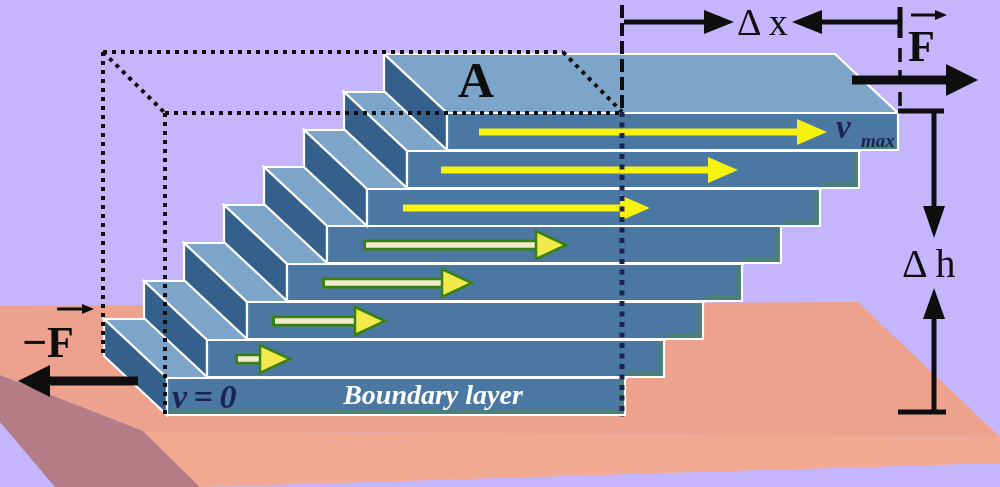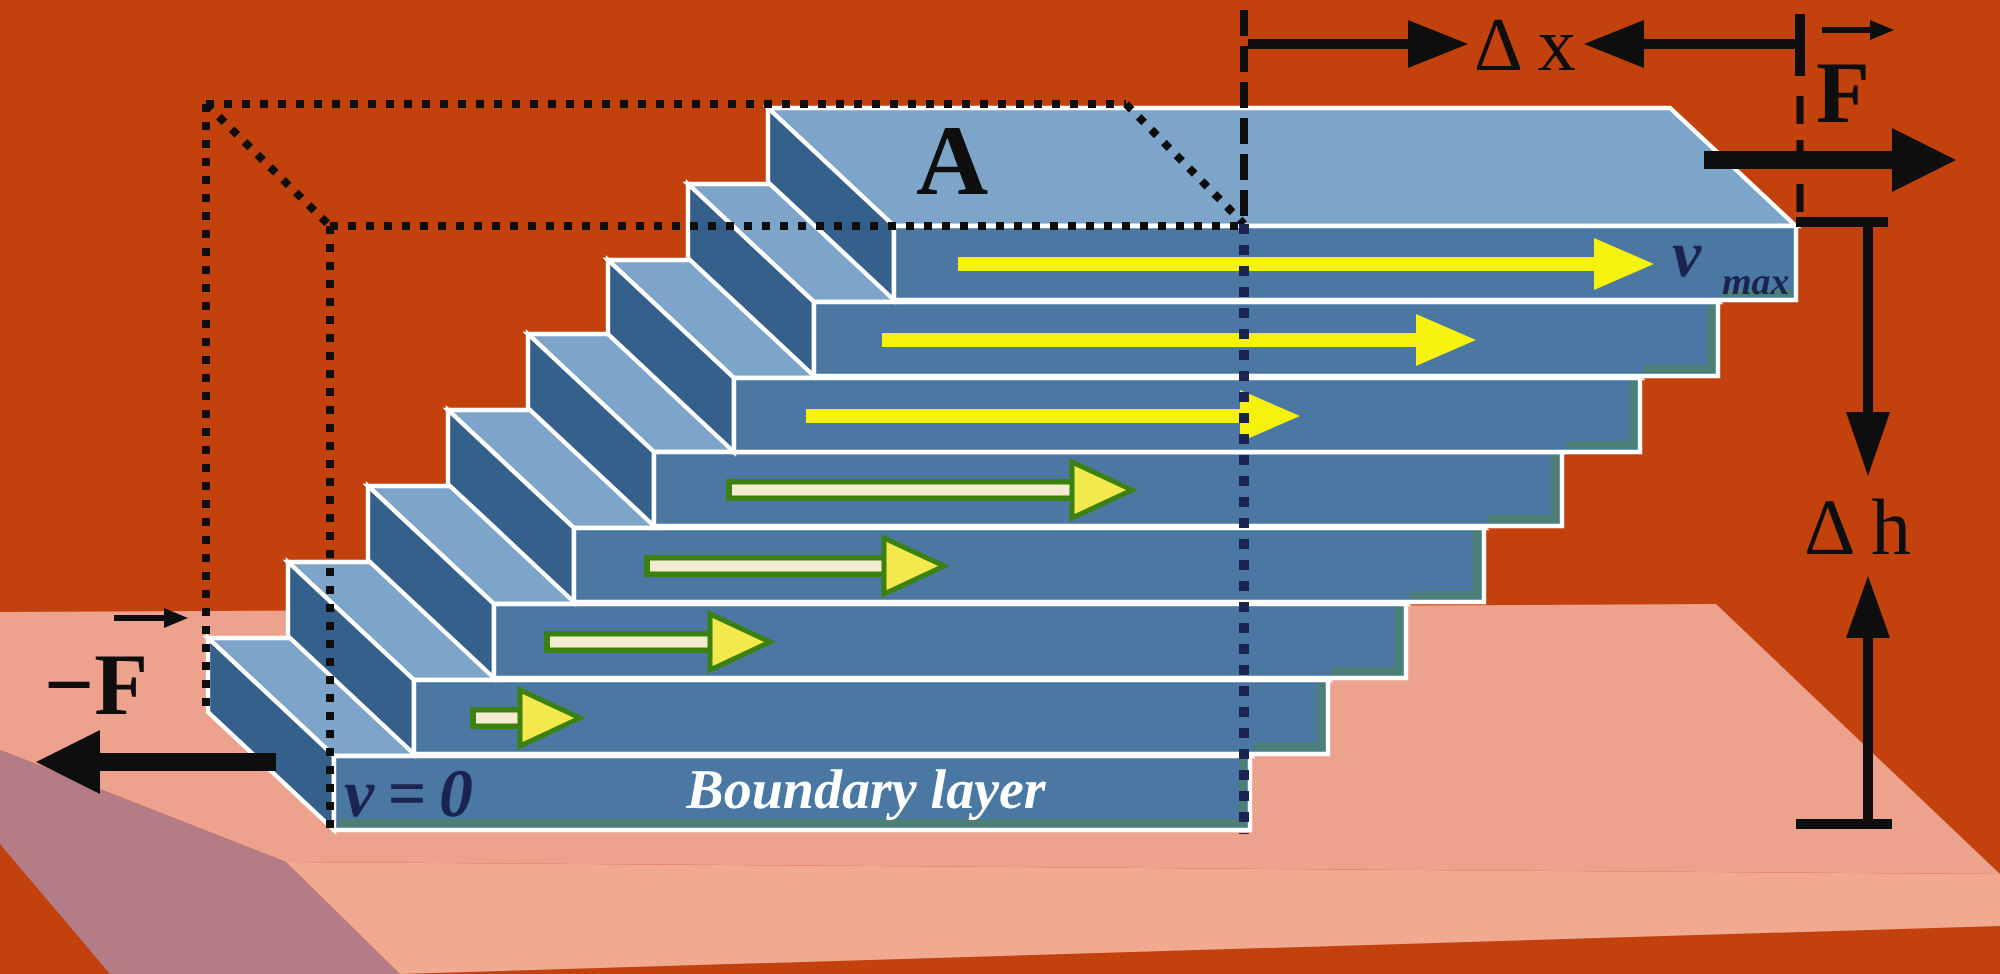--- a/index.html
+++ b/index.html
@@ -1,16 +1,16 @@
 <!DOCTYPE html>
 <html style="--ink: #0e0e0e; --navy: #1b2450;"><head>
 <meta charset="utf-8">
 <style>
   html,body{margin:0;padding:0;background:#ffffff;}
-  #canvas{position:relative;width:1000px;height:487px;background:#c2410c;overflow:hidden;}
+  #canvas{position:relative;width:1000px;height:487px;background:#c4b5fd;overflow:hidden;}
   svg{display:block;}
   svg text{font-family:"Liberation Serif","DejaVu Serif",serif;}
   .t-area{font-size:50px;font-weight:bold;fill:var(--ink);}
   .t-dim{font-size:38px;fill:var(--ink);}
   .t-dimh{font-size:40px;fill:var(--ink);}
   .t-F{font-size:44px;font-weight:bold;fill:var(--ink);}
   .t-vmax{font-size:33px;font-weight:bold;font-style:italic;fill:var(--navy);}
   .t-vmaxsub{font-size:19px;font-weight:bold;font-style:italic;fill:var(--navy);}
   .t-vzero{font-size:34px;font-weight:bold;font-style:italic;letter-spacing:-1px;fill:var(--navy);}
   .t-bound{font-size:28px;font-weight:bold;font-style:italic;fill:#ffffff;}

